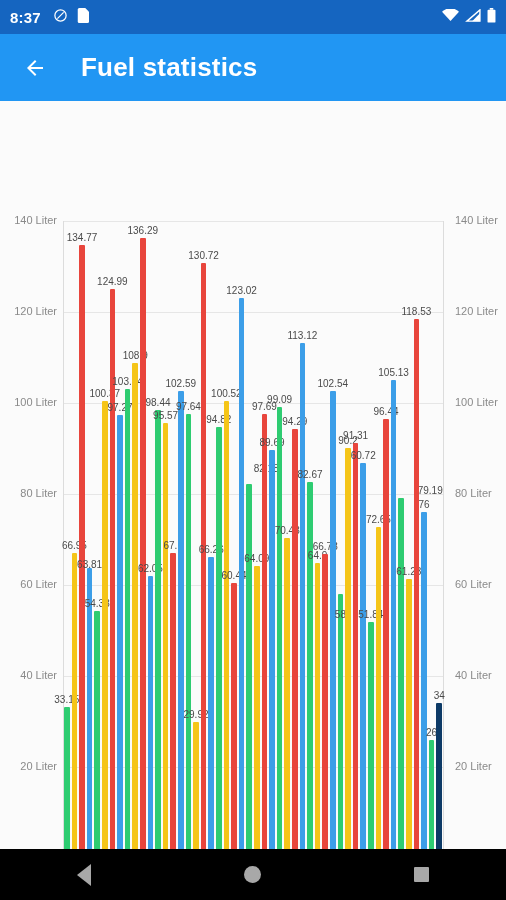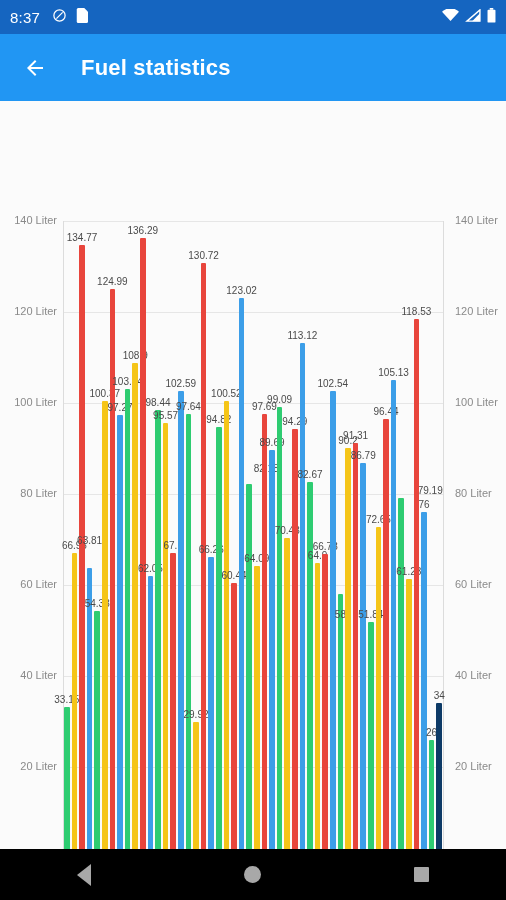--- a/index.html
+++ b/index.html
@@ -1,30 +1,30 @@
 <!DOCTYPE html>
 <html><head>
 <meta charset="utf-8">
 <style>
   html,body{margin:0;padding:0;background:#ffffff;}
   body{width:506px;height:900px;overflow:hidden;font-family:"Liberation Sans",sans-serif;}
 
   
   .statusbar{height:34px;background:#1565C0;display:flex;align-items:center;
              padding:0 10px;box-sizing:border-box;color:#fff;}
-  .sb-time{font-size:15px;font-weight:normal;letter-spacing:.2px;}
+  .sb-time{font-size:15px;font-weight:bold;letter-spacing:.2px;}
   .sb-icons-left{display:flex;align-items:center;gap:9px;margin-left:12px;}
   .sb-spacer{flex:1;}
   .sb-icons-right{display:flex;align-items:center;gap:6px;}
 
   
   .appbar{height:67px;background:#2196F3;display:flex;align-items:center;
           padding:0 18px;box-sizing:border-box;color:#fff;}
   .back-btn{width:34px;height:34px;display:flex;align-items:center;justify-content:center;cursor:pointer;}
-  .appbar-title{font-size:22px;font-weight:bold;margin-left:29px;letter-spacing:.2px;}
+  .appbar-title{font-size:26px;font-weight:bold;margin-left:29px;letter-spacing:.2px;}
 
   
   .page{position:relative;width:506px;height:750px;background:#fbfbfb;box-sizing:border-box;}
 
   .chart-wrap{position:absolute;left:0;top:0;width:506px;height:700px;}
 
   .axis-label{position:absolute;font-size:11px;color:#8a8a8a;white-space:nowrap;}
   .axis-left{text-align:right;}
   .gridline{position:absolute;height:1px;background:#e6e6e6;}
   .axis-vline{position:absolute;width:1px;background:#dcdcdc;}
@@ -141,21 +141,21 @@
         <div class="axis-label" style="left: 455px; top: 113px;">140 Liter</div>
       </div>
     <div class="plot" id="plot" style="left: 63px; top: 120px; width: 380px; height: 637px;">
         <div class="bar" style="left: 1.064px; width: 5.472px; height: 150.832px; background: rgb(46, 204, 113);"></div>
         <div class="bar-lab" style="left: 3.8px; top: 473.168px;">33.15</div>
         <div class="bar" style="left: 8.664px; width: 5.472px; height: 304.623px; background: rgb(245, 197, 24);"></div>
         <div class="bar-lab" style="left: 11.4px; top: 319.377px;">66.95</div>
         <div class="bar" style="left: 16.264px; width: 5.472px; height: 613.203px; background: rgb(232, 69, 60);"></div>
         <div class="bar-lab" style="left: 19px; top: 10.7965px;">134.77</div>
         <div class="bar" style="left: 23.864px; width: 5.472px; height: 290.336px; background: rgb(60, 158, 232);"></div>
-        <div class="bar-lab" style="left: 26.6px; top: 314px;">63.81</div>
+        <div class="bar-lab" style="left: 26.6px; top: 338px;">63.81</div>
         <div class="bar" style="left: 31.464px; width: 5.472px; height: 247.202px; background: rgb(46, 204, 113);"></div>
         <div class="bar-lab" style="left: 34.2px; top: 376.798px;">54.33</div>
         <div class="bar" style="left: 39.064px; width: 5.472px; height: 456.683px; background: rgb(245, 197, 24);"></div>
         <div class="bar-lab" style="left: 41.8px; top: 167.316px;">100.37</div>
         <div class="bar" style="left: 46.664px; width: 5.472px; height: 568.705px; background: rgb(232, 69, 60);"></div>
         <div class="bar-lab" style="left: 49.4px; top: 55.2955px;">124.99</div>
         <div class="bar" style="left: 54.264px; width: 5.472px; height: 442.578px; background: rgb(60, 158, 232);"></div>
         <div class="bar-lab" style="left: 57px; top: 181.422px;">97.27</div>
         <div class="bar" style="left: 61.864px; width: 5.472px; height: 468.832px; background: rgb(46, 204, 113);"></div>
         <div class="bar-lab" style="left: 64.6px; top: 155.168px;">103.04</div>
@@ -213,21 +213,21 @@
         <div class="bar-lab" style="left: 262.2px; top: 320.151px;">66.78</div>
         <div class="bar" style="left: 267.064px; width: 5.472px; height: 466.557px; background: rgb(60, 158, 232);"></div>
         <div class="bar-lab" style="left: 269.8px; top: 157.443px;">102.54</div>
         <div class="bar" style="left: 274.664px; width: 5.472px; height: 263.9px; background: rgb(46, 204, 113);"></div>
         <div class="bar-lab" style="left: 277.4px; top: 360.1px; margin-top: 28px;">58</div>
         <div class="bar" style="left: 282.264px; width: 5.472px; height: 410.41px; background: rgb(245, 197, 24);"></div>
         <div class="bar-lab" style="left: 285px; top: 213.59px;">90.2</div>
         <div class="bar" style="left: 289.864px; width: 5.472px; height: 415.461px; background: rgb(232, 69, 60);"></div>
         <div class="bar-lab" style="left: 292.6px; top: 208.539px;">91.31</div>
         <div class="bar" style="left: 297.464px; width: 5.472px; height: 394.894px; background: rgb(60, 158, 232);"></div>
-        <div class="bar-lab" style="left: 300.2px; top: 229.105px;">86.79</div>
+        <div class="bar-lab" style="left: 300.2px; top: 229.105px;">60.72</div>
         <div class="bar" style="left: 305.064px; width: 5.472px; height: 235.872px; background: rgb(46, 204, 113);"></div>
         <div class="bar-lab" style="left: 307.8px; top: 388.128px;">51.84</div>
         <div class="bar" style="left: 312.664px; width: 5.472px; height: 330.558px; background: rgb(245, 197, 24);"></div>
         <div class="bar-lab" style="left: 315.4px; top: 293.442px;">72.65</div>
         <div class="bar" style="left: 320.264px; width: 5.472px; height: 438.802px; background: rgb(232, 69, 60);"></div>
         <div class="bar-lab" style="left: 323px; top: 185.198px;">96.44</div>
         <div class="bar" style="left: 327.864px; width: 5.472px; height: 478.341px; background: rgb(60, 158, 232);"></div>
         <div class="bar-lab" style="left: 330.6px; top: 145.659px;">105.13</div>
         <div class="bar" style="left: 335.464px; width: 5.472px; height: 360.315px; background: rgb(46, 204, 113);"></div>
         <div class="bar-lab" style="left: 338.2px; top: 263.685px; margin-left: 29px;">79.19</div>

